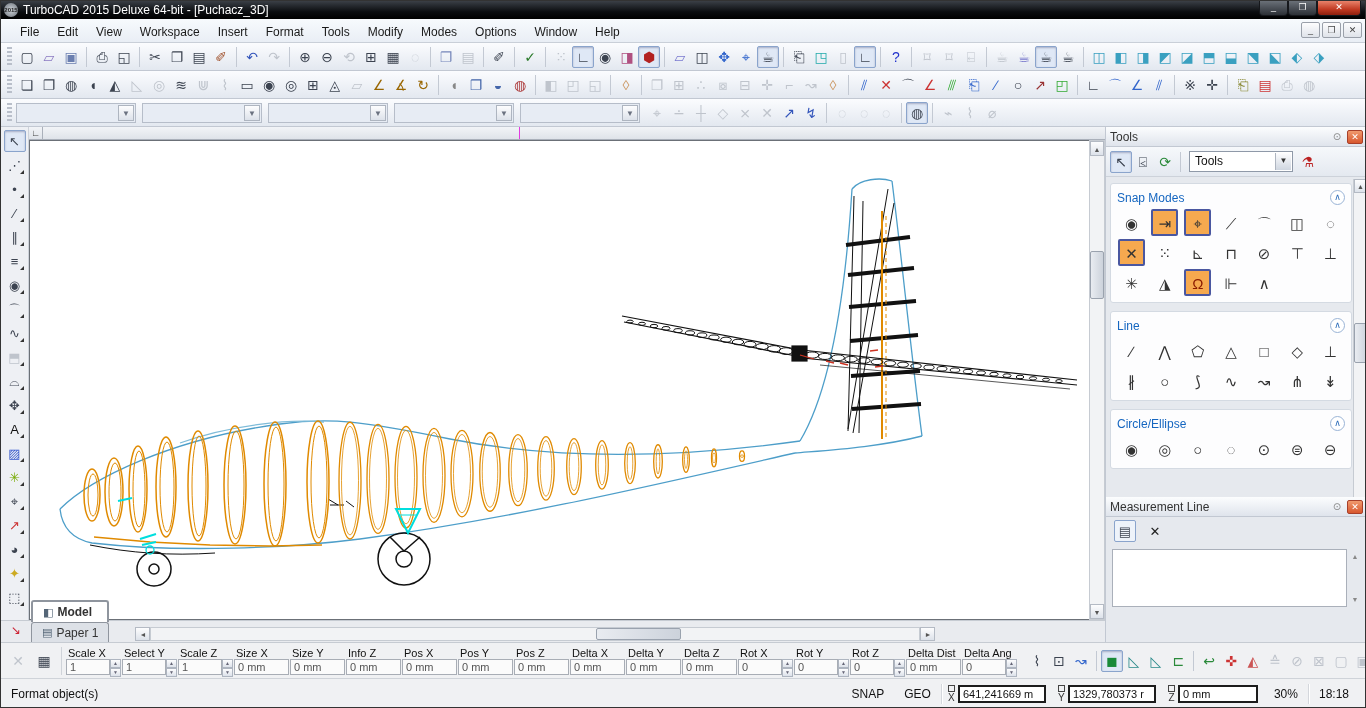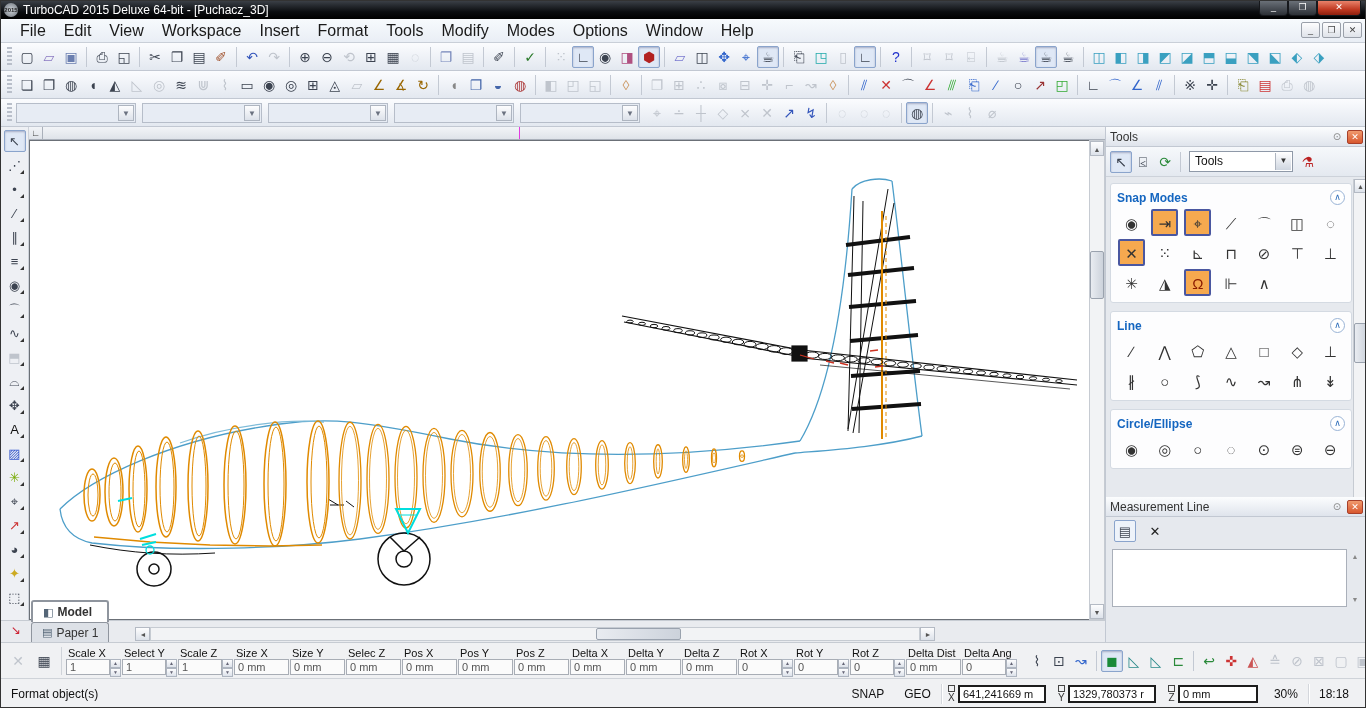--- a/index.html
+++ b/index.html
@@ -9,21 +9,21 @@
   
   #titlebar{position:absolute;left:0;top:0;width:1366px;height:18px;background:linear-gradient(#3a3f46,#0b0d10 60%,#000);display:flex;align-items:center;color:#fff;font-size:12px;}
   #app-icon{width:14px;height:14px;border-radius:50%;background:radial-gradient(#cfd4da,#6a7078);margin:0 5px 0 3px;font-size:6px;color:#222;text-align:center;line-height:14px;font-weight:bold;}
   #win-buttons{position:absolute;right:6px;top:0;display:flex;}
   .wbtn{height:15px;border:1px solid #16181c;border-top:none;border-radius:0 0 4px 4px;color:#fff;font-size:9px;line-height:13px;text-align:center;background:linear-gradient(#6a7078,#2c3036);}
   .wbtn.min,.wbtn.max{width:29px;}
   .wbtn.close{width:44px;background:linear-gradient(#e8826a,#c03a22 60%,#8d1f0e);}
 
   
   #menubar{position:absolute;left:0;top:18px;width:1366px;height:24px;background:linear-gradient(#f7fafd,#e9eef5);border-bottom:1px solid #c9cfd8;display:flex;align-items:center;padding-left:10px;}
-  .menu-item{padding:3px 9px;font-size:16px;color:#1a1a1a;}
+  .menu-item{padding:3px 9px;font-size:12px;color:#1a1a1a;}
   #mdi-buttons{position:absolute;right:5px;top:3px;display:flex;gap:2px;}
   .mdibtn{width:19px;height:16px;border:1px solid #9aa0aa;background:linear-gradient(#fdfdfe,#dfe3ea);font-size:9px;color:#444;text-align:center;line-height:14px;border-radius:2px;}
 
   
   .toolbar{position:absolute;left:0;width:1366px;height:28px;background:linear-gradient(#fbfcfe,#e3e8f0);border-bottom:1px solid #c2c8d2;display:flex;align-items:center;padding-left:6px;}
   #toolbar1{top:42px;} #toolbar2{top:70px;} #toolbar3{top:98px;}
   .grip{width:5px;height:20px;margin-right:4px;background:repeating-linear-gradient(#b9bfca 0 2px,transparent 2px 4px);}
   .strip{display:flex;align-items:center;}
   .tbi{position:relative;width:22px;height:22px;line-height:21px;text-align:center;font-size:14px;color:#3c4350;border:1px solid transparent;border-radius:2px;flex:0 0 auto;}
   .tbi.pressed{background:#dfe8f6;border-color:#8aa4cc;box-shadow:inset 0 1px 2px rgba(0,0,60,.25);}
@@ -64,21 +64,21 @@
   .pin{width:16px;height:14px;font-size:10px;color:#888;text-align:center;line-height:14px;}
   .pclose{width:16px;height:14px;background:linear-gradient(#f09a6e,#d8572e);border:1px solid #a8402a;border-radius:2px;color:#fff;font-size:9px;text-align:center;line-height:12px;margin-left:2px;}
   #tools-toolbar{height:30px;display:flex;align-items:center;padding:0 4px;background:linear-gradient(#f6f8fb,#e4e9f0);border-bottom:1px solid #cdd2da;}
   #sketch-combo{width:104px;height:21px;background:#fff;border:1px solid #8f99a8;margin:0 4px;position:relative;font-size:12px;line-height:19px;padding-left:5px;color:#111;}
   #sketch-combo .arr{position:absolute;right:1px;top:1px;width:16px;height:17px;background:linear-gradient(#fdfdfe,#cfd6e0);border-left:1px solid #aeb5c0;color:#333;font-size:8px;text-align:center;line-height:16px;}
   #palette-area{position:absolute;left:0;top:52px;width:248px;bottom:26px;overflow:hidden;padding:4px 2px 0 4px;}
   .pscroll{position:absolute;right:0;top:52px;width:14px;bottom:26px;background:#f2f3f5;border-left:1px solid #c6cbd2;display:flex;flex-direction:column;align-items:center;}
   .pscroll .sarrow{width:13px;height:14px;line-height:14px;}
   .section{background:#fdfdfe;border:1px solid #d4dae2;border-radius:3px;margin-bottom:8px;padding:4px 6px 6px;}
   .sec-head{display:flex;align-items:center;margin:2px 0 4px;}
-  .sec-head .st{flex:1;font-size:12px;font-weight:bold;color:#1566c0;}
+  .sec-head .st{flex:1;font-size:12px;font-weight:normal;color:#1566c0;}
   .chev{width:15px;height:15px;border:1px solid #9ab4d6;border-radius:50%;color:#2a6bb8;font-size:9px;text-align:center;line-height:13px;background:#fff;}
   .pgrid{display:grid;grid-template-columns:repeat(7,1fr);gap:3px 4px;justify-items:center;}
   .pgi{width:27px;height:27px;line-height:25px;text-align:center;font-size:15px;color:#333;border:2px solid transparent;border-radius:2px;}
   .pgi.pressed{background:#f6a94f;border-color:#4a57a0;}
   #panel-tabs{position:absolute;left:0;bottom:0;width:262px;height:26px;display:flex;align-items:flex-end;padding-left:3px;background:#e6e9ee;border-top:1px solid #c2c8d2;}
   .ptab{display:flex;align-items:center;gap:4px;height:22px;padding:0 7px;font-size:12px;color:#222;background:#dde1e7;border:1px solid #8f959e;border-bottom:none;border-radius:3px 3px 0 0;margin-right:2px;}
   .ptab.active{background:#fff;height:25px;font-weight:bold;}
   .ptab .tico{font-size:12px;}
 
   
@@ -705,21 +705,21 @@
             <span class="vbox">0 mm</span>
           </div>
         </div>
         <div class="insp-field">
           <span class="lb">Size Y</span>
           <div class="vrow">
             <span class="vbox">0 mm</span>
           </div>
         </div>
         <div class="insp-field">
-          <span class="lb">Selec Z</span>
+          <span class="lb">Info Z</span>
           <div class="vrow">
             <span class="vbox">0 mm</span>
           </div>
         </div>
         <div class="insp-field">
           <span class="lb">Pos X</span>
           <div class="vrow">
             <span class="vbox">0 mm</span>
           </div>
         </div>

